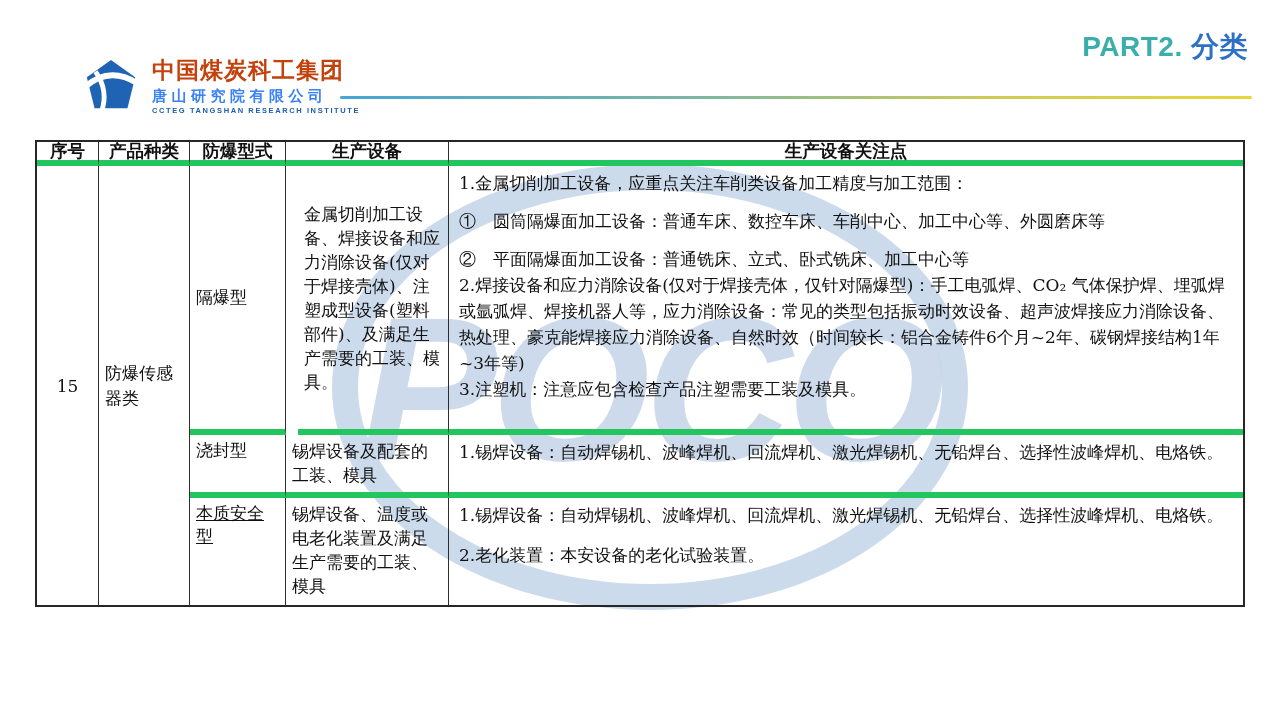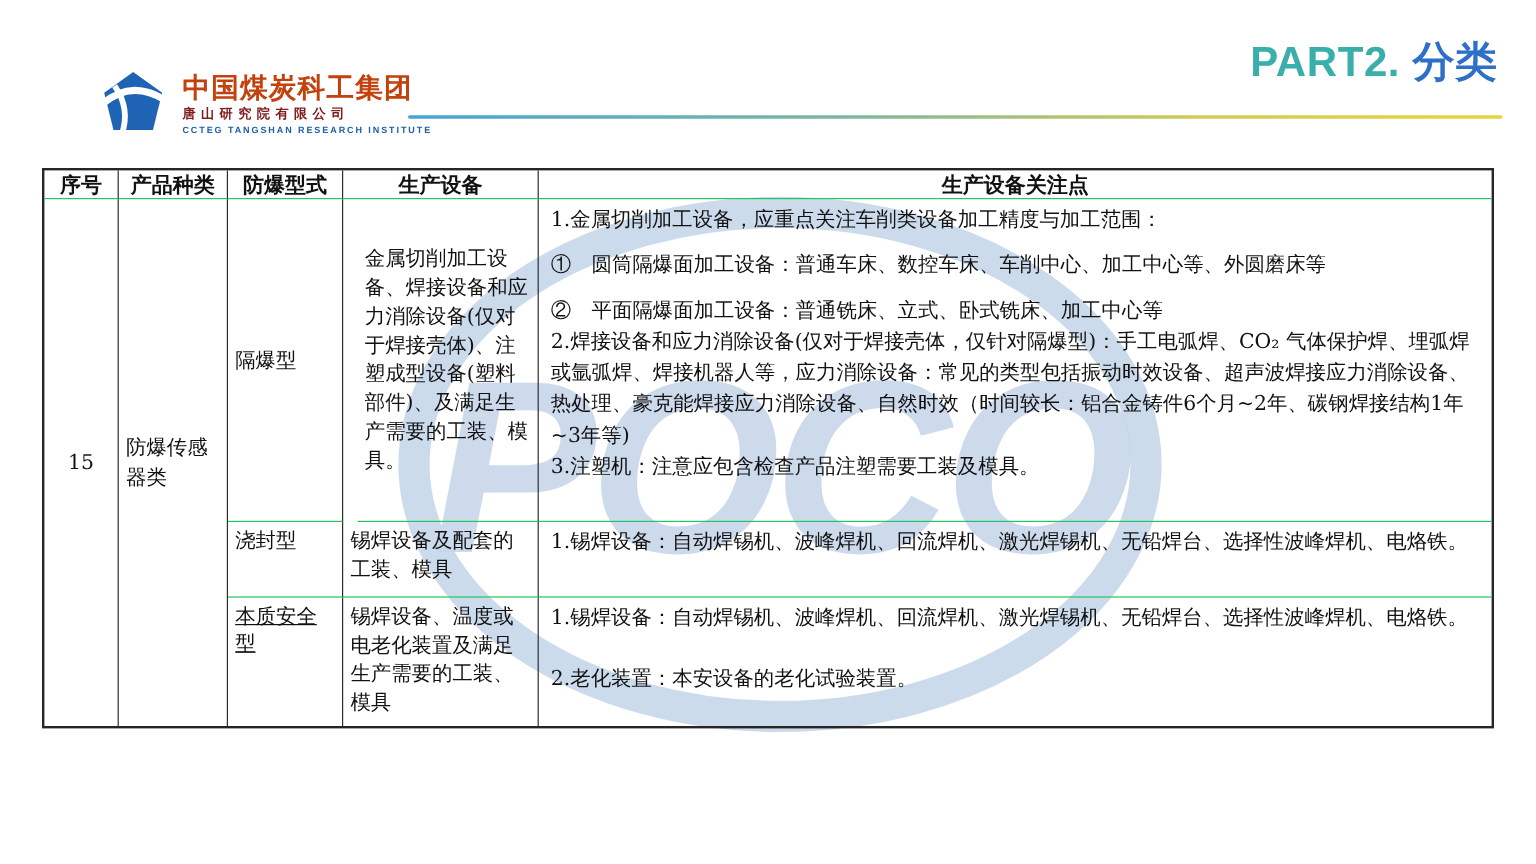--- a/index.html
+++ b/index.html
@@ -10,27 +10,27 @@
     color:#111;
     position:relative;
     overflow:hidden;
   }
 
   
   .logo-wrap { position:absolute; left:82px; top:58px; display:flex; align-items:center; }
   .logo-mark { width:58px; height:58px; margin-right:12px; }
   .logo-text { display:flex; flex-direction:column; line-height:1.15; }
   .org-cn { font-family:Liberation Serif, serif; font-weight:bold; font-size:23px; color:#c2410c; letter-spacing:1px; }
-  .org-sub { font-family:"Liberation Sans",sans-serif; font-weight:bold; font-size:11px; color:#7f1d1d; letter-spacing:4.5px; margin-top:2px; }
+  .org-sub { font-family:"Liberation Sans",sans-serif; font-weight:bold; font-size:15px; color:#3b82f6; letter-spacing:4.5px; margin-top:2px; }
   .org-en { font-family:"Liberation Sans",sans-serif; font-weight:bold; font-size:7.5px; color:#1c5dae; letter-spacing:1.6px; margin-top:3px;text-align:center; }
 
   .page-title {
     position:absolute; right:32px; top:28px;
     font-family:"Liberation Sans",sans-serif;
-    font-weight:bold; font-size:35px; letter-spacing:0.5px;
+    font-weight:bold; font-size:28px; letter-spacing:0.5px;
     white-space:nowrap;
   }
   .title-part { }
   .title-name { }
 
   .header-line {
     position:absolute; left:340px; top:96px; width:912px; height:3px;
     background:linear-gradient(to right,#45a5d5 0%,#7db7a0 40%,#cfcb55 72%,#e6d63c 100%);
     border-radius:2px;
   }
@@ -45,39 +45,39 @@
   .tbl {
     position:absolute; left:35px; top:140px; width:1210px;
     display:grid;
     grid-template-columns:62px 91px 96px 163px 1fr;
     grid-template-rows:24px 269px 63px 107px;
     border:2px solid #262626;
     z-index:1;
     font-size:17px;
     background:transparent;
   }
-  .cell { border-right:1px solid #2e2e2e; border-bottom:1px solid #22c55e; padding:2px 6px; position:relative; }
+  .cell { border-right:1px solid #2e2e2e; border-bottom:6px solid #22c55e; padding:2px 6px; position:relative; }
   .last-col { border-right:none; }
   .no-bottom { border-bottom:none; }
 
   .th { display:flex; align-items:center; justify-content:center; font-weight:bold; font-size:17.5px; padding:0 2px; }
 
   .c-no   { grid-column:1; grid-row:2 / span 3; display:flex; align-items:center; justify-content:center; border-bottom:none; }
   .c-cat  { grid-column:2; grid-row:2 / span 3; display:flex; align-items:center; border-bottom:none; line-height:25px; }
 
   .vcenter { display:flex; align-items:center; }
   .ttop { padding-top:4px; }
 
   .equip { line-height:24px; }
   .focus { padding:4px 8px 4px 10px; line-height:26px; }
 
   .f-line { }
   .f-gap { margin-top:12px; }
   .f-sub { padding-left:0px; }
-  .f-item2 { margin-top:25px; }
+  .f-item2 { margin-top:14px; }
 </style>
 </head>
 <body>
 
 <div class="logo-wrap">
   <svg class="logo-mark" viewBox="0 0 60 60">
     <path d="M30 2 L55 20 L47 52 L13 52 L5 20 Z" fill="#1f64b4"></path>
     <path d="M3 30 Q28 8 57 26" stroke="#ffffff" stroke-width="6" fill="none"></path>
     <path d="M20 56 Q28 34 14 14" stroke="#ffffff" stroke-width="5" fill="none"></path>
   </svg>

